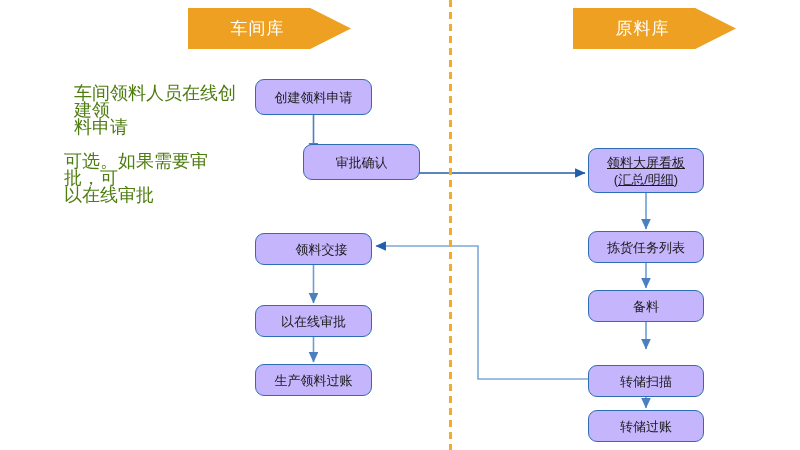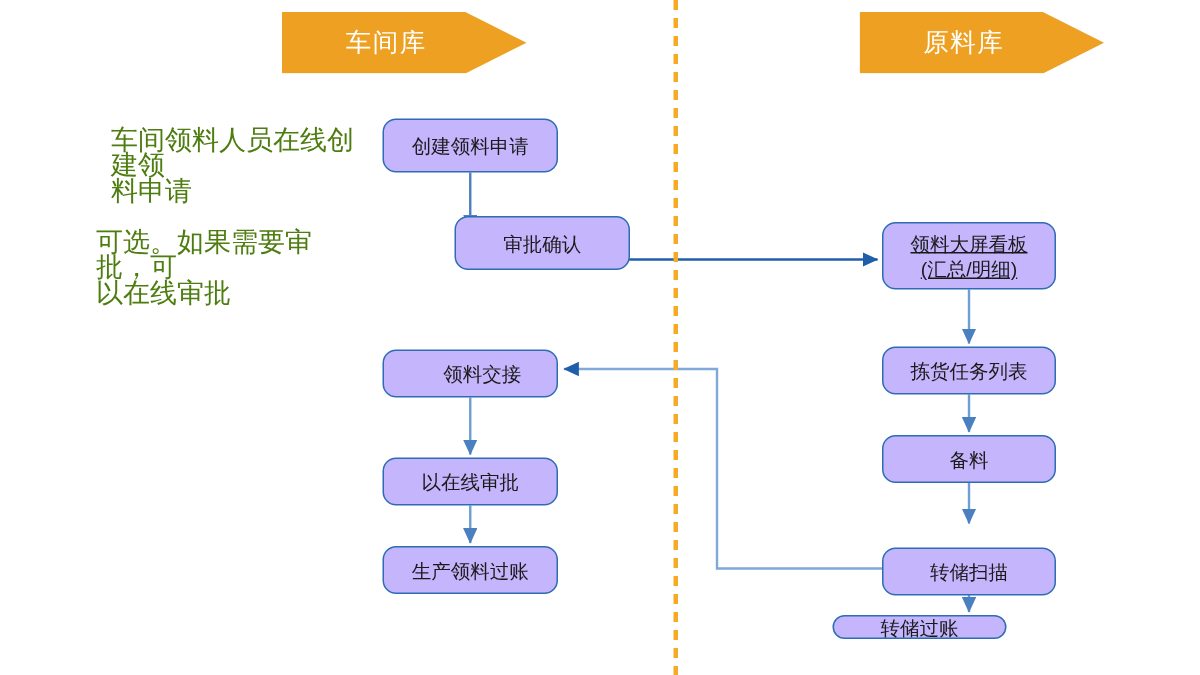--- a/index.html
+++ b/index.html
@@ -80,21 +80,21 @@
   .n-approve  { left: 255px; top: 144px; width: 117px; height: 36px; margin-left: 48px; }
   .n-handover { left: 255px; top: 233px; width: 117px; height: 32px; padding-left: 16px; }
   .n-scan     { left: 255px; top: 305px; width: 117px; height: 32px; }
   .n-post     { left: 255px; top: 364px; width: 117px; height: 32px; }
 
   
   .n-board    { left: 588px; top: 148px; width: 116px; height: 45px; text-decoration: underline; }
   .n-picklist { left: 588px; top: 231px; width: 116px; height: 32px; }
   .n-prepare  { left: 588px; top: 290px; width: 116px; height: 32px; }
   .n-transfer { left: 588px; top: 351px; width: 116px; height: 32px; margin-top: 14px; }
-  .n-tpost    { left: 555px; top: 410px; width: 116px; height: 16px; }
+  .n-tpost    { left: 588px; top: 410px; width: 116px; height: 32px; }
 
   
   .note {
     position: absolute;
     font-size: 18px;
     line-height: 17px;
     color: #4d7c0f;
     width: 168px;
     white-space: pre-line;
   }

